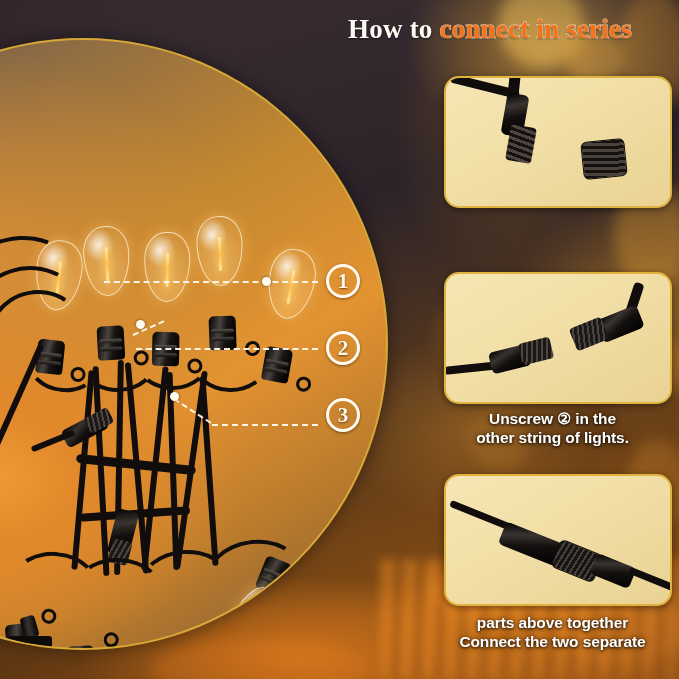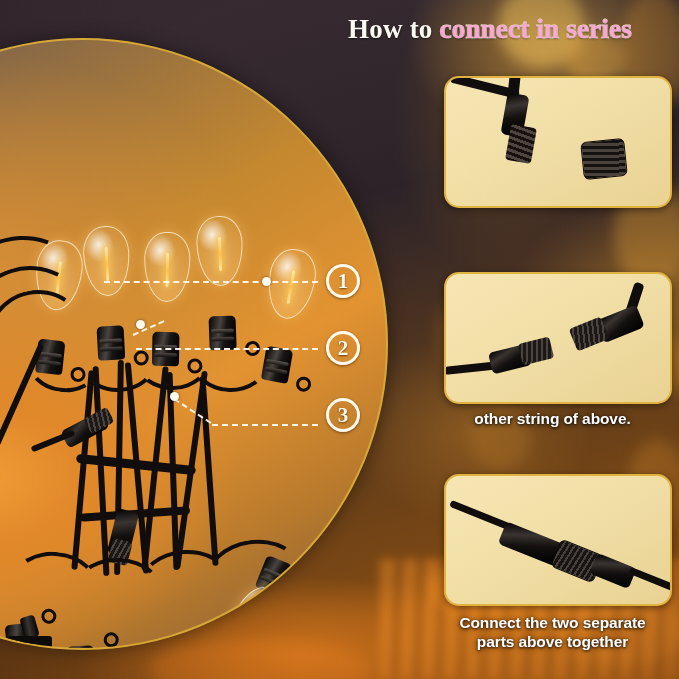--- a/index.html
+++ b/index.html
@@ -53,21 +53,21 @@
     font-size: 27px;
     letter-spacing: .2px;
     white-space: nowrap;
     z-index: 40;
   }
   .title .w {
     color: #fdfaf4;
     text-shadow: 0 1px 2px rgba(0,0,0,.65);
   }
   .title .o {
-    color: #f9a8d4;
+    color: #f97316;
     -webkit-text-stroke: 1.1px #f6ead6;
     paint-order: stroke fill;
     text-shadow: 0 1px 2px rgba(0,0,0,.5);
   }
 
   
   .hero-ellipse {
     position: absolute;
     left: -222px; top: 38px;
     width: 610px; height: 612px;
@@ -401,28 +401,29 @@
   <div class="panel" style="top:272px;height:132px;">
     <div class="cable" style="left:-2px;top:90px;width:56px;height:8px;transform:rotate(-6deg);"></div>
     <div class="conn" style="left:44px;top:74px;width:40px;height:22px;transform:rotate(-14deg);"></div>
     <div class="thread" style="left:74px;top:66px;width:32px;height:22px;transform:rotate(-14deg);"></div>
 
     <div class="cable" style="left:182px;top:8px;width:10px;height:44px;transform:rotate(18deg);"></div>
     <div class="conn" style="left:152px;top:38px;width:44px;height:24px;transform:rotate(-22deg);"></div>
     <div class="thread" style="left:126px;top:48px;width:34px;height:24px;transform:rotate(-22deg);"></div>
   </div>
   <div class="caption" style="top:409px;">
-    <div>other string of above.</div>
+    <div>Unscrew ② in the</div>
+    <div>other string of lights.</div>
   </div>
 
   <div class="panel" style="top:474px;height:132px;">
     <div class="cable" style="left:2px;top:36px;width:66px;height:7px;transform:rotate(22deg);"></div>
     <div class="conn" style="left:54px;top:56px;width:62px;height:24px;transform:rotate(22deg);"></div>
     <div class="nut" style="left:108px;top:70px;width:46px;height:30px;transform:rotate(22deg);"></div>
     <div class="conn" style="left:146px;top:84px;width:42px;height:22px;transform:rotate(22deg);"></div>
     <div class="cable" style="left:182px;top:100px;width:50px;height:7px;transform:rotate(22deg);"></div>
   </div>
   <div class="caption" style="top:613px;">
+    <div>parts above together</div>
     <div>Connect the two separate</div>
-    <div>parts above together</div>
   </div>
 
 </div>
 
 </body></html>

